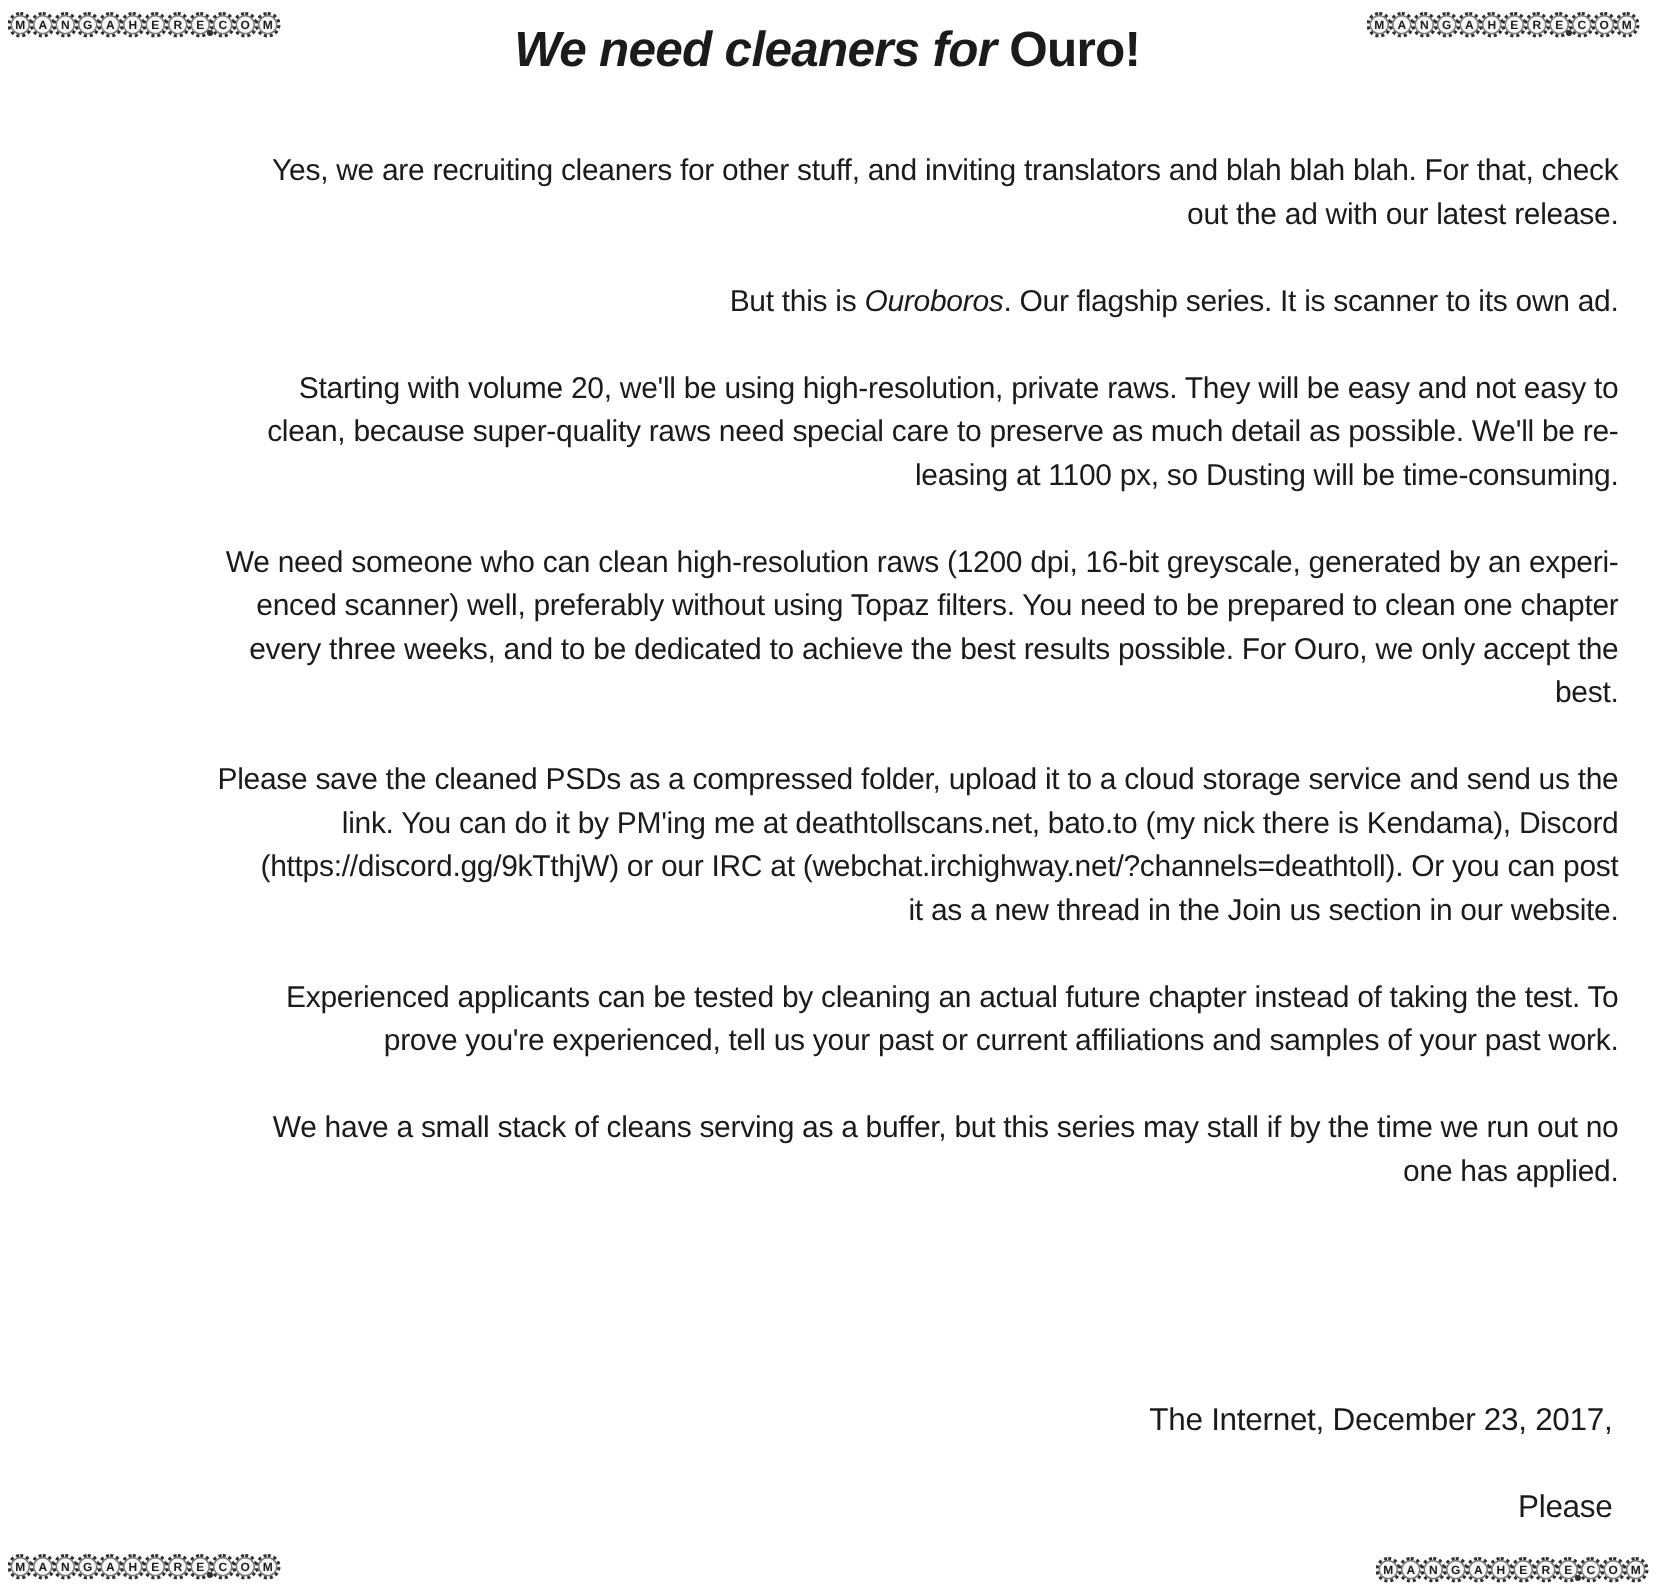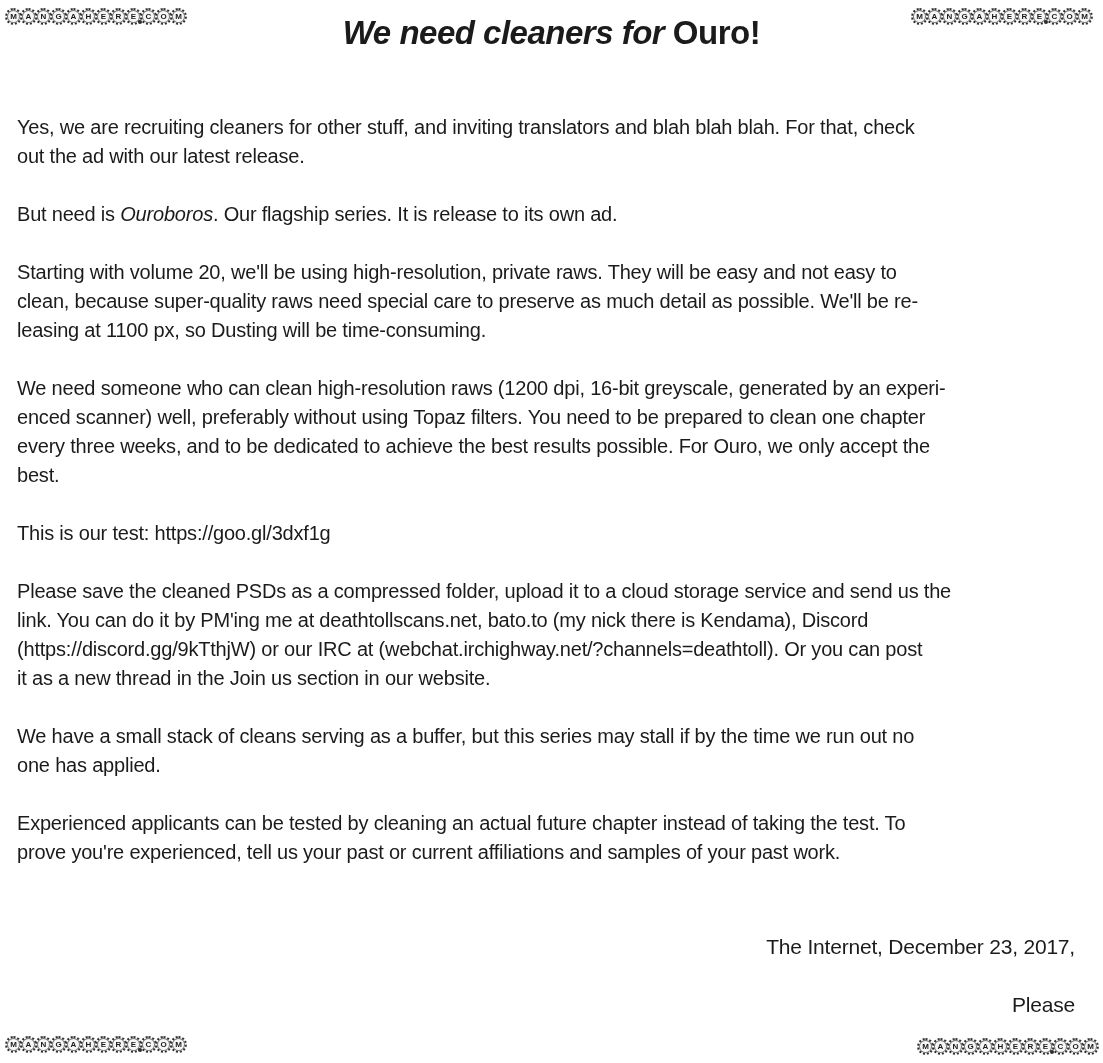--- a/index.html
+++ b/index.html
@@ -28,22 +28,23 @@
   .body-text {
     position: absolute;
     top: 96px; left: 17px;
     width: 1062px;
     font-size: 20px;
     line-height: 29px;
     letter-spacing: -0.2px;
     overflow: hidden;
   }
   .body-text p {
-    margin: 17px 0 29px 0;
+    margin: 4px 0 29px 0;
     white-space: pre-line;
+    text-align: right;
   }
   .bold-italic { font-weight: 400; font-style: italic; }
 
   
   .signature {
     position: absolute;
     top: 932px; right: 28px;
     text-align: right;
     font-size: 21px;
     line-height: 29px;
@@ -147,35 +148,34 @@
     <span class="wm-circle">C</span>
     <span class="wm-circle">O</span>
     <span class="wm-circle">M</span>
   </div>
 
 <div class="title"><span class="t-italic">We need cleaners for </span><span class="t-upright">Ouro!</span></div>
 
 <div class="body-text">
   <p>Yes, we are recruiting cleaners for other stuff, and inviting translators and blah blah blah. For that, check
 out the ad with our latest release.</p>
-  <p><span>But need is </span><span class="bold-italic">Ouroboros</span><span>. Our flagship series. It is release to its own ad.</span></p>
+  <p><span>But this is </span><span class="bold-italic">Ouroboros</span><span>. Our flagship series. It is scanner to its own ad.</span></p>
   <p>Starting with volume 20, we'll be using high-resolution, private raws. They will be easy and not easy to
 clean, because super-quality raws need special care to preserve as much detail as possible. We'll be re-
 leasing at 1100 px, so Dusting will be time-consuming.</p>
   <p>We need someone who can clean high-resolution raws (1200 dpi, 16-bit greyscale, generated by an experi-
 enced scanner) well, preferably without using Topaz filters. You need to be prepared to clean one chapter
 every three weeks, and to be dedicated to achieve the best results possible. For Ouro, we only accept the
 best.</p>
-  <p>This is our test: https://goo.gl/3dxf1g</p>
   <p>Please save the cleaned PSDs as a compressed folder, upload it to a cloud storage service and send us the
 link. You can do it by PM'ing me at deathtollscans.net, bato.to (my nick there is Kendama), Discord
 (https://discord.gg/9kTthjW) or our IRC at (webchat.irchighway.net/?channels=deathtoll). Or you can post
 it as a new thread in the Join us section in our website.</p>
+  <p>Experienced applicants can be tested by cleaning an actual future chapter instead of taking the test. To
+prove you're experienced, tell us your past or current affiliations and samples of your past work.</p>
   <p>We have a small stack of cleans serving as a buffer, but this series may stall if by the time we run out no
 one has applied.</p>
-  <p>Experienced applicants can be tested by cleaning an actual future chapter instead of taking the test. To
-prove you're experienced, tell us your past or current affiliations and samples of your past work.</p>
 </div>
 
 <div class="signature">
   <div class="sig-date">The Internet, December 23, 2017,</div>
   <div>Please</div>
 </div>
 
 </body></html>

